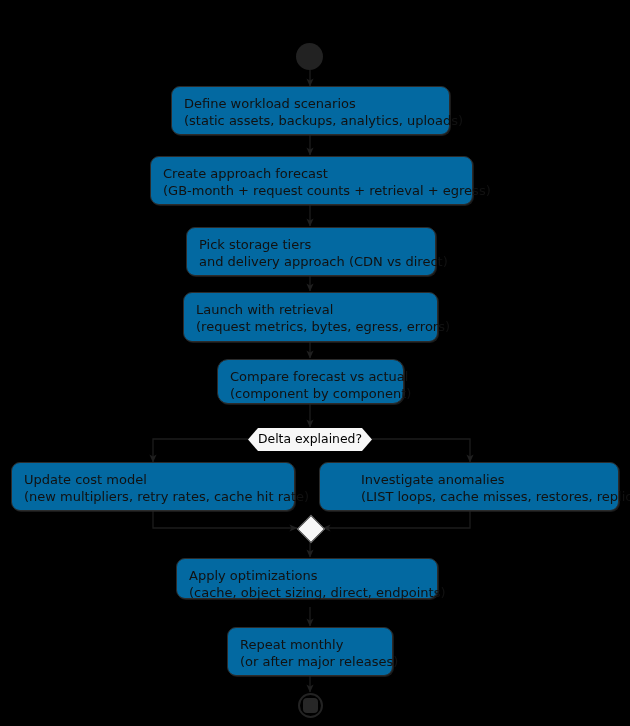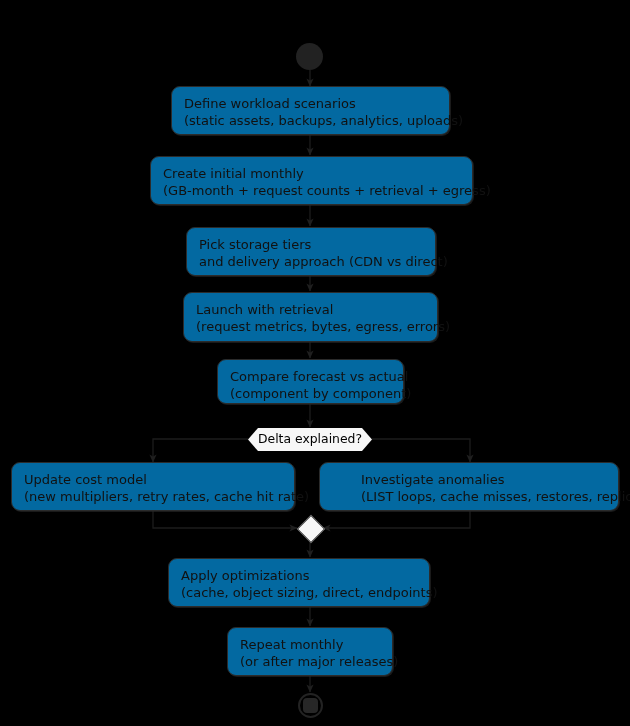--- a/index.html
+++ b/index.html
@@ -118,56 +118,56 @@
   </svg>
 
   <div class="start-node" style="left:296px; top:43px; width:27px; height:27px;"></div>
 
   <div class="node" style="left:171px; top:86px; width:279px; height:49px;">
     <span class="ln">Define workload scenarios</span>
     <span class="ln">(static assets, backups, analytics, uploads)</span>
   </div>
 
   <div class="node" style="left:150px; top:156px; width:323px; height:49px;">
-    <span class="ln">Create initial monthly</span>
+    <span class="ln">Create approach forecast</span>
     <span class="ln">(GB-month + request counts + retrieval + egress)</span>
   </div>
 
   <div class="node" style="left:186px; top:227px; width:250px; height:49px;">
     <span class="ln">Pick storage tiers</span>
     <span class="ln">and delivery approach (CDN vs direct)</span>
   </div>
 
   <div class="node" style="left:183px; top:292px; width:255px; height:50px;">
     <span class="ln">Launch with retrieval</span>
     <span class="ln">(request metrics, bytes, egress, errors)</span>
   </div>
 
-  <div class="node" style="left:217px; top:359px; width:187px; height:45px;">
+  <div class="node" style="left:217px; top:359px; width:187px; height:45px;border-radius:11px;">
     <span class="ln">Compare forecast vs actual</span>
     <span class="ln">(component by component)</span>
   </div>
 
   <div class="decision" style="left:248px; top:428px; width:124px; height:23px;">
     <span>Delta explained?</span>
   </div>
 
   <div class="node" style="left:11px; top:462px; width:284px; height:49px;">
     <span class="ln">Update cost model</span>
     <span class="ln">(new multipliers, retry rates, cache hit rate)</span>
   </div>
 
   <div class="node" style="left:319px; top:462px; width:300px; height:49px;padding-left:41px;">
     <span class="ln">Investigate anomalies</span>
     <span class="ln">(LIST loops, cache misses, restores, replication)</span>
   </div>
 
   <div class="merge-diamond" style="left:301px; top:519px; width:18px; height:18px;"></div>
 
-  <div class="node" style="left:168px; top:558px; width:262px; height:49px;">
+  <div class="node" style="left:176px; top:558px; width:262px; height:41px;">
     <span class="ln">Apply optimizations</span>
     <span class="ln">(cache, object sizing, direct, endpoints)</span>
   </div>
 
   <div class="node" style="left:227px; top:627px; width:166px; height:49px;">
     <span class="ln">Repeat monthly</span>
     <span class="ln">(or after major releases)</span>
   </div>
 
   <div class="end-outer" style="left:298px; top:693px; width:25px; height:25px;"></div>

